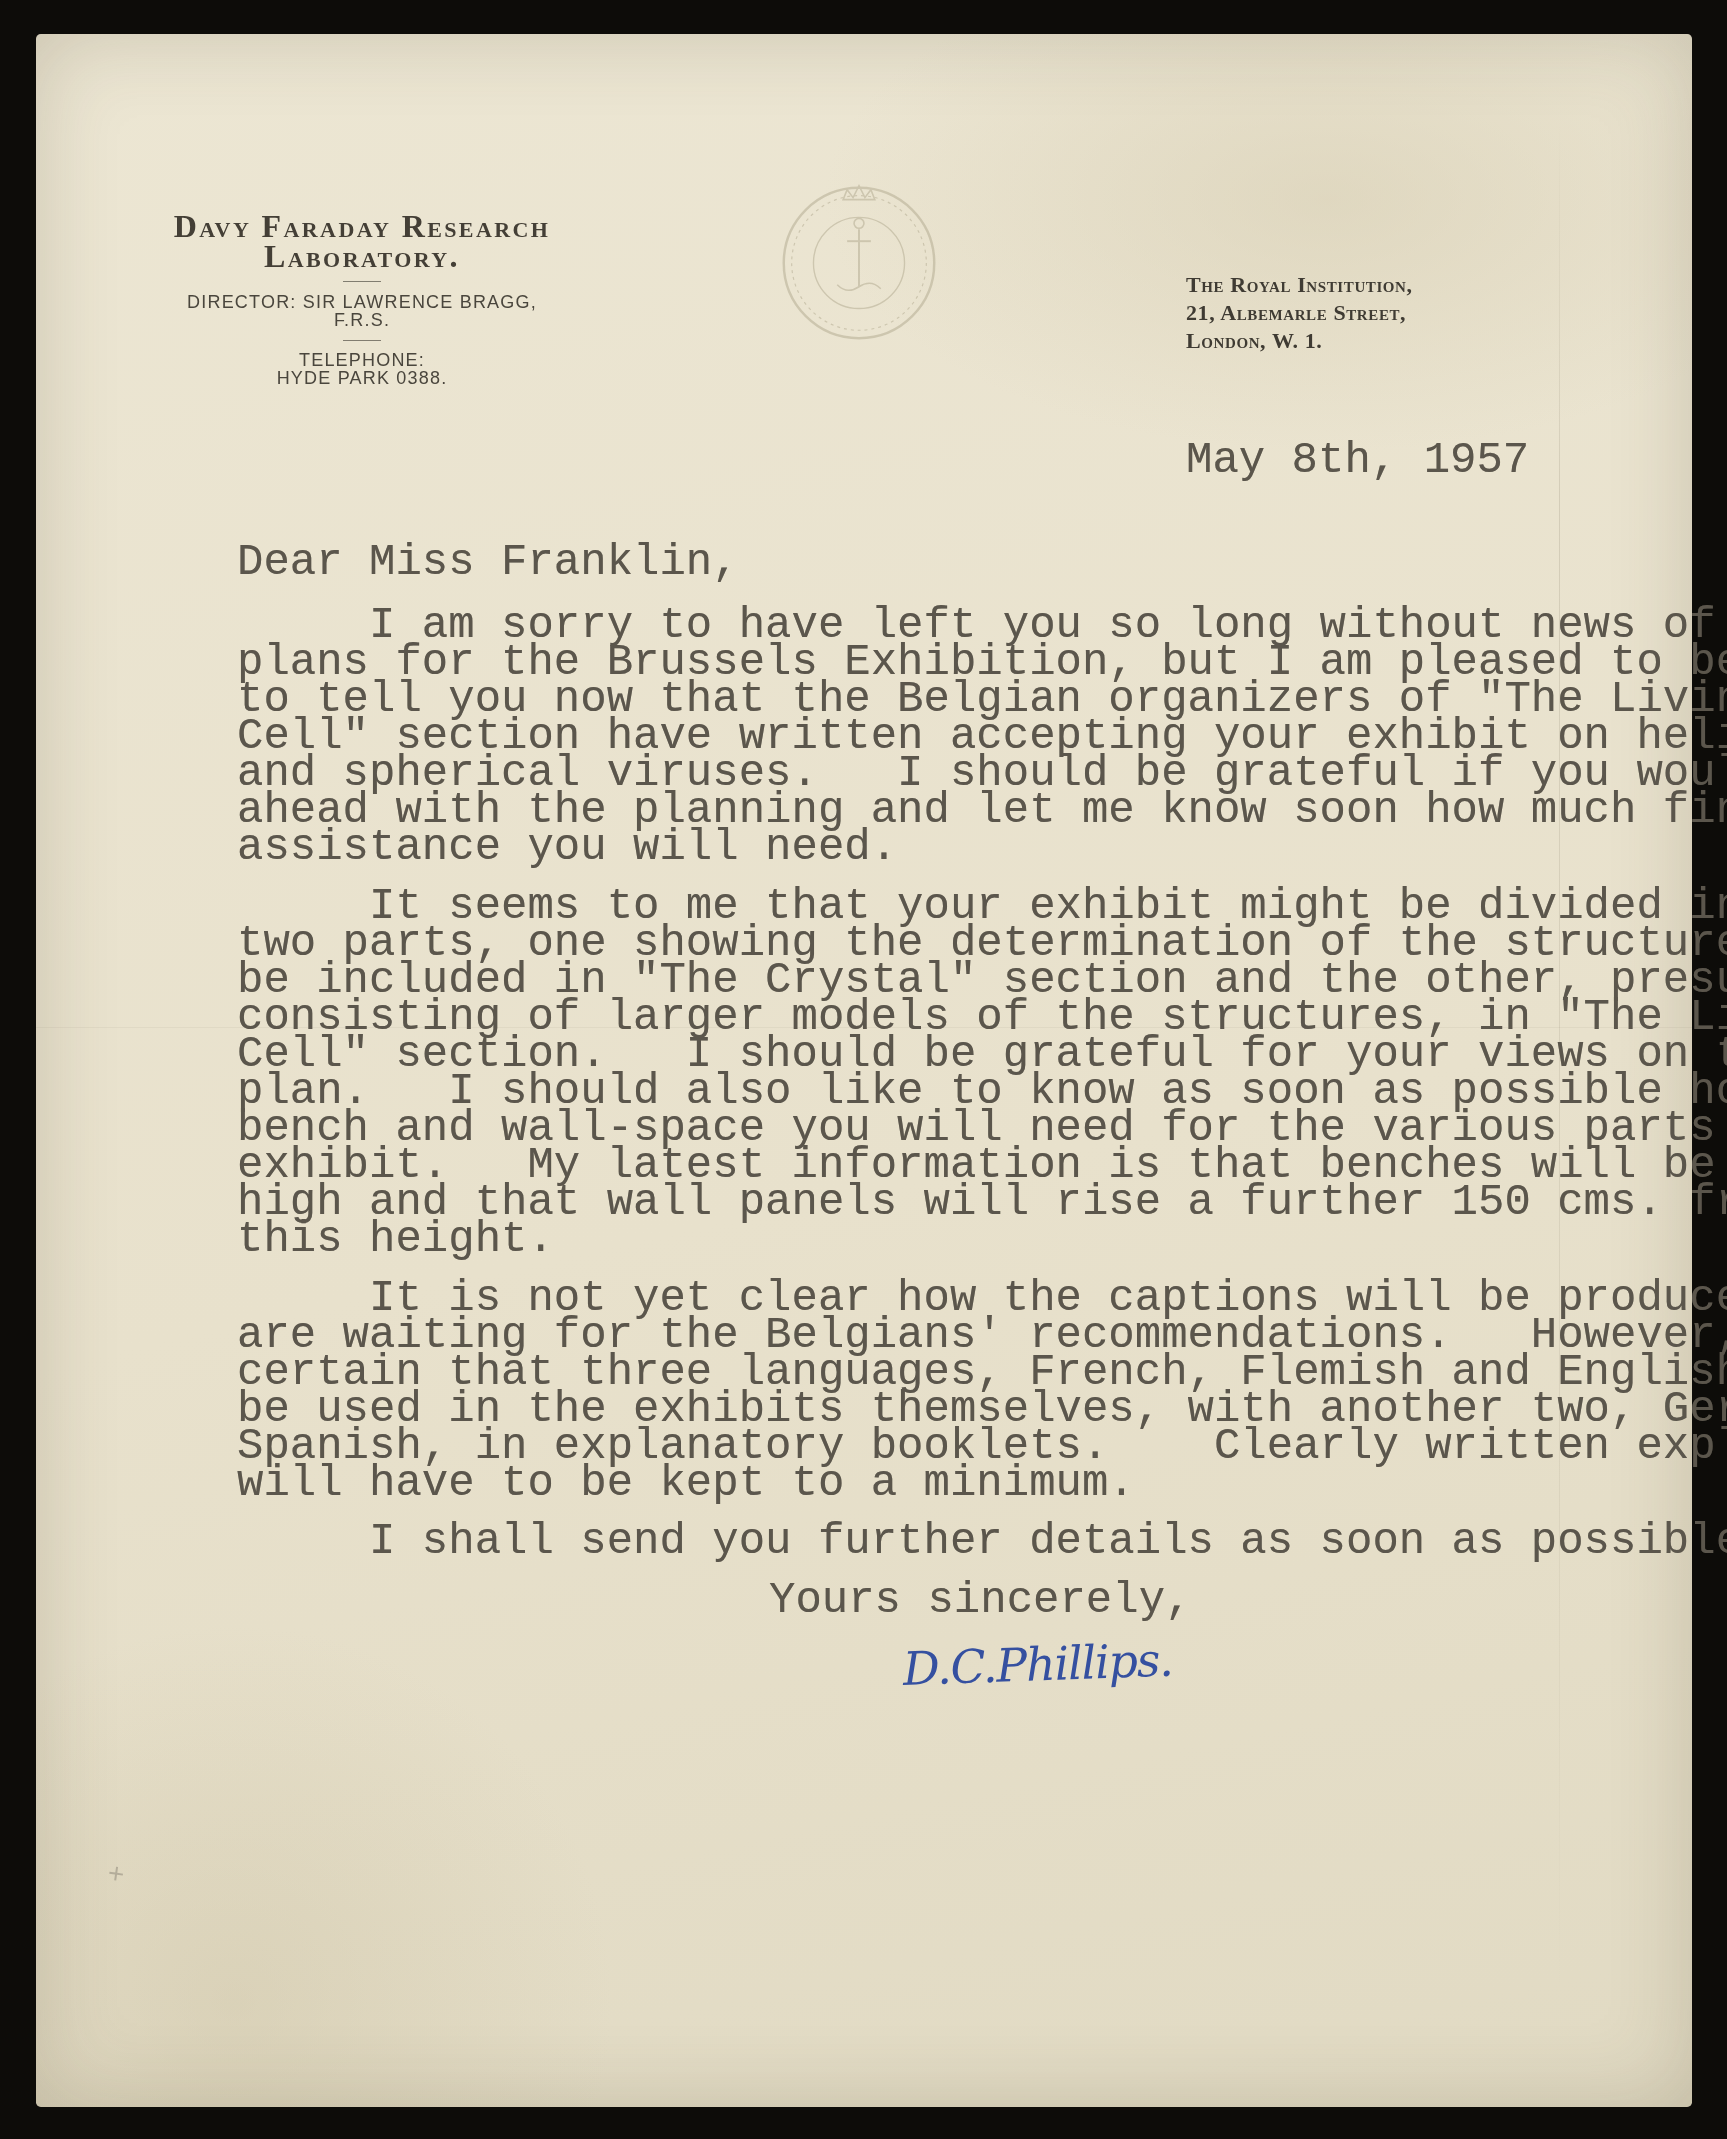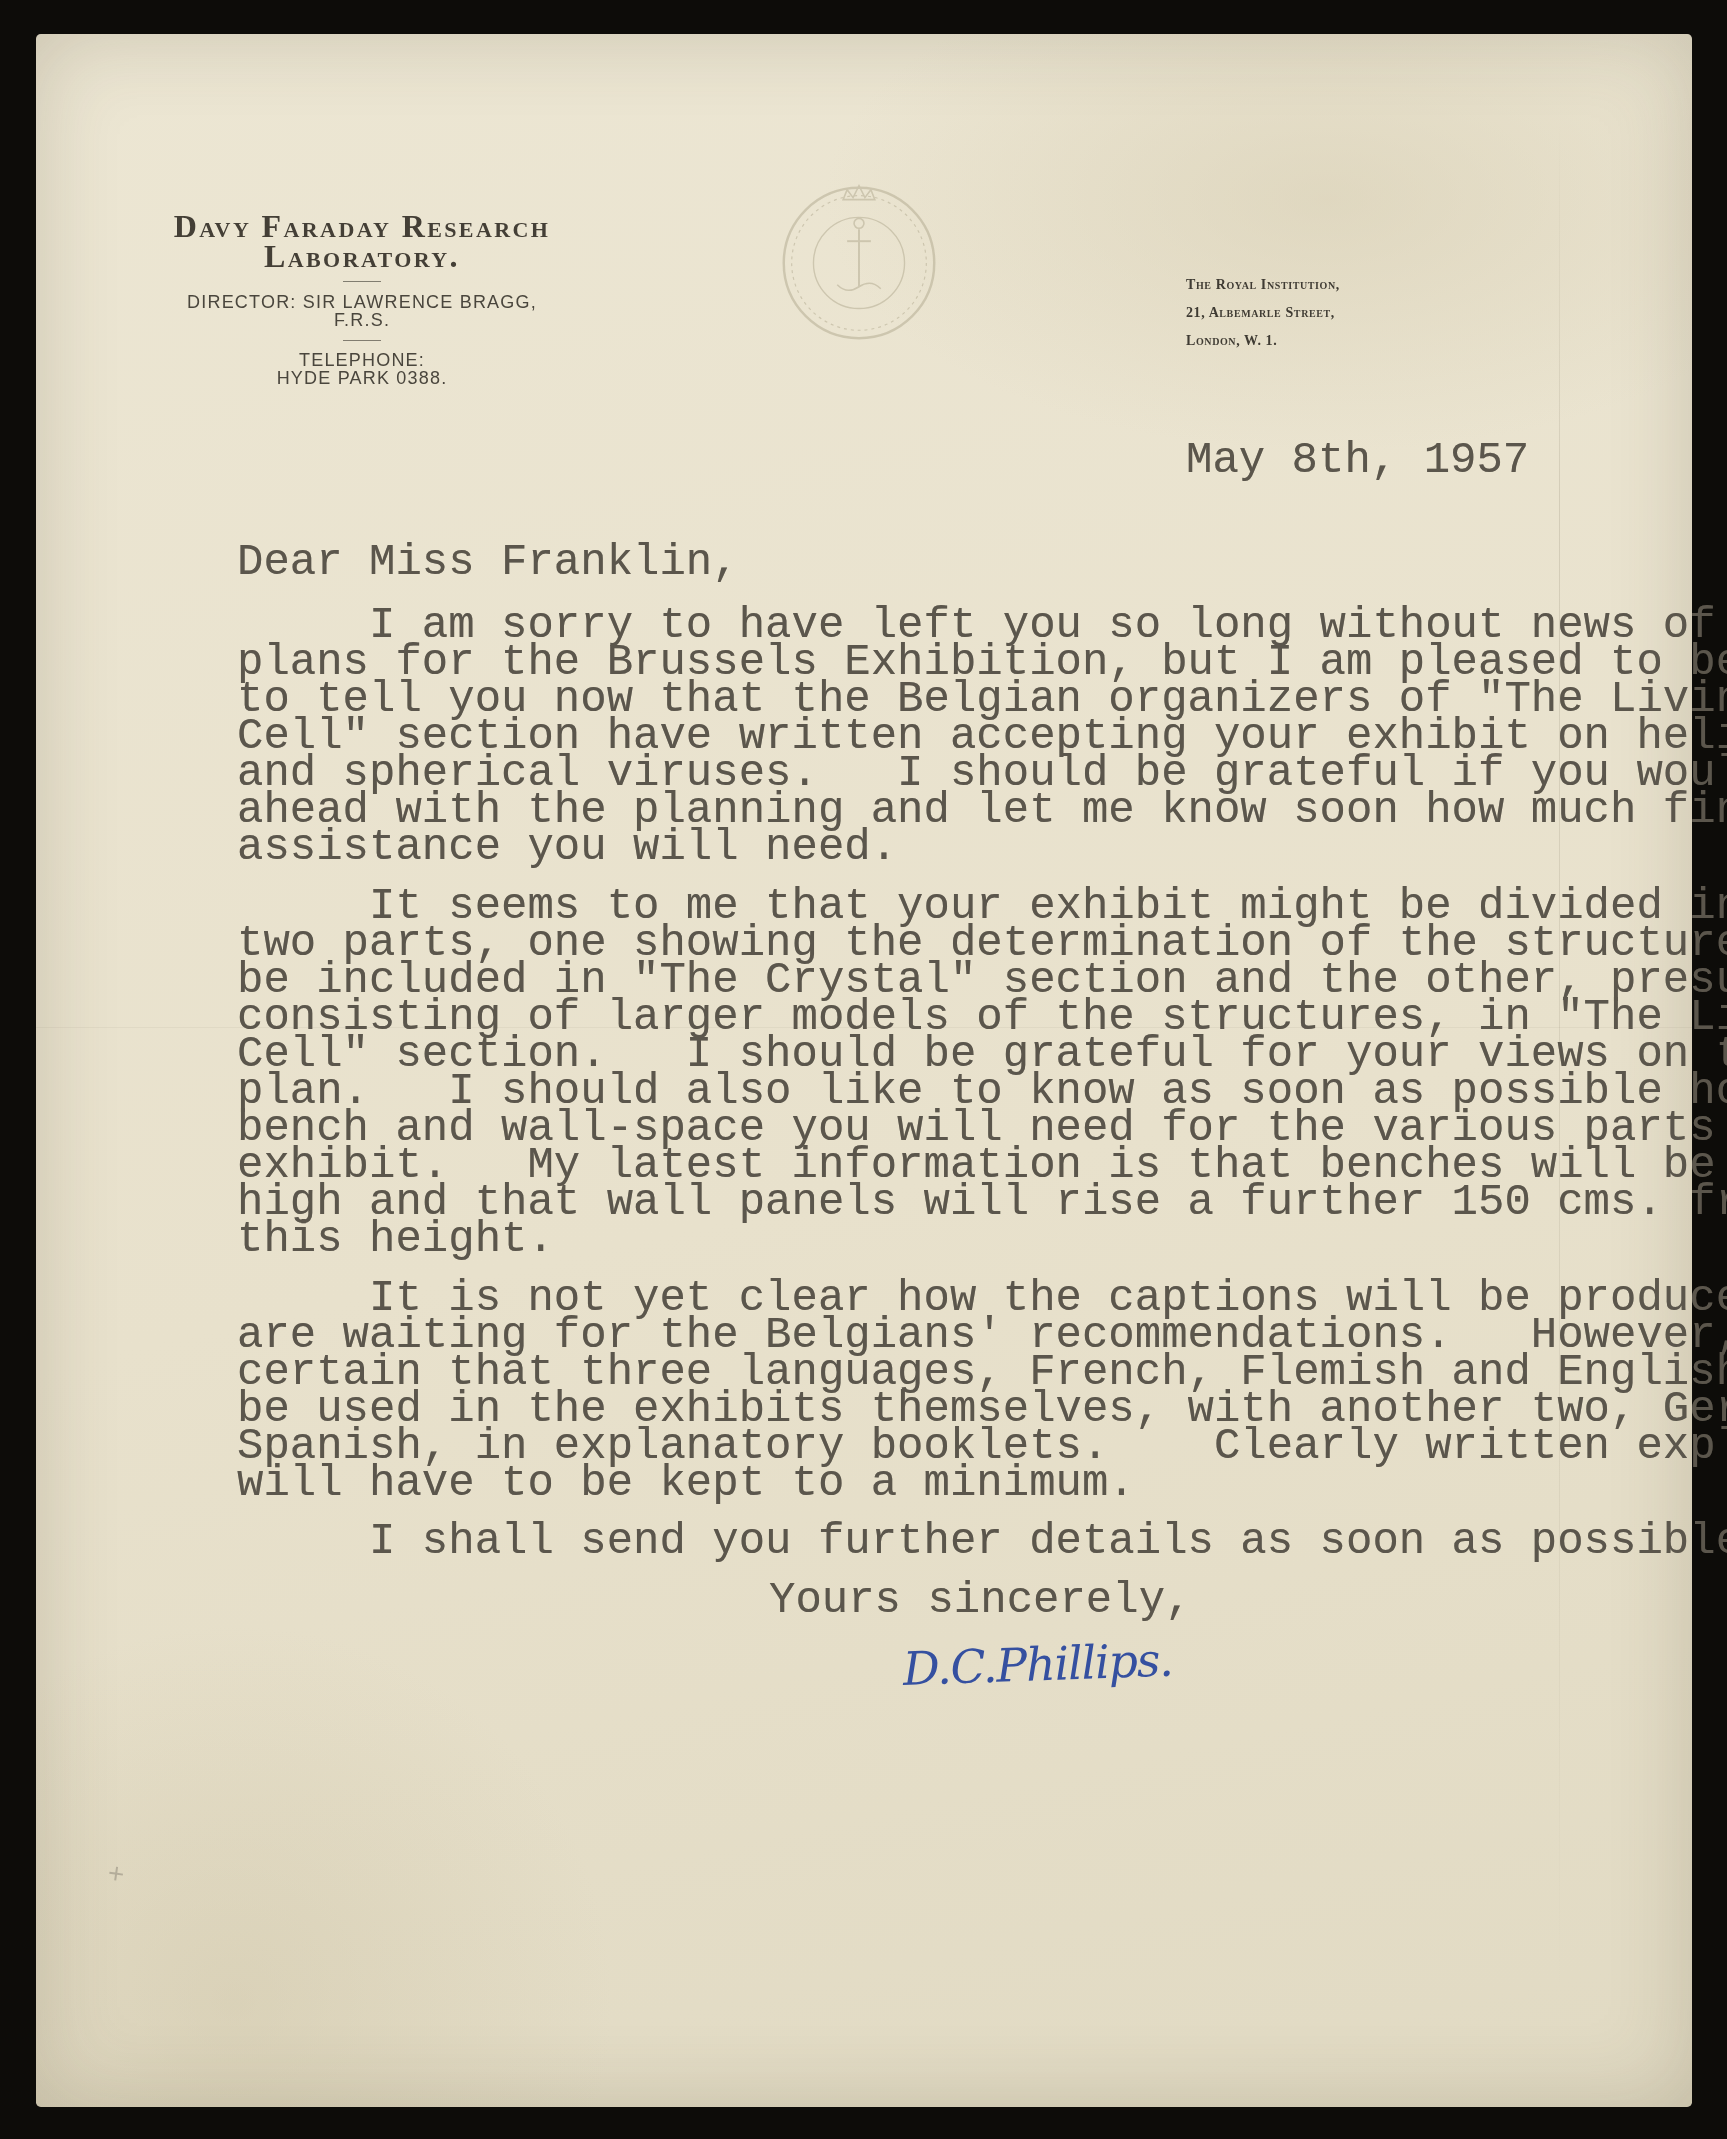--- a/index.html
+++ b/index.html
@@ -66,21 +66,21 @@
   .lh-right {
     position: absolute;
     left: 1150px;
     top: 237px;
     color: #3f3b33;
   }
   .lh-right .inst-line {
     font-family: "Liberation Serif", serif;
     font-variant: small-caps;
     font-weight: 600;
-    font-size: 14px;
+    font-size: 22px;
     line-height: 28px;
     letter-spacing: 0.6px;
   }
   
   .seal {
     position: absolute;
     left: 724px;
     top: 126px;
     width: 198px;
     height: 198px;

